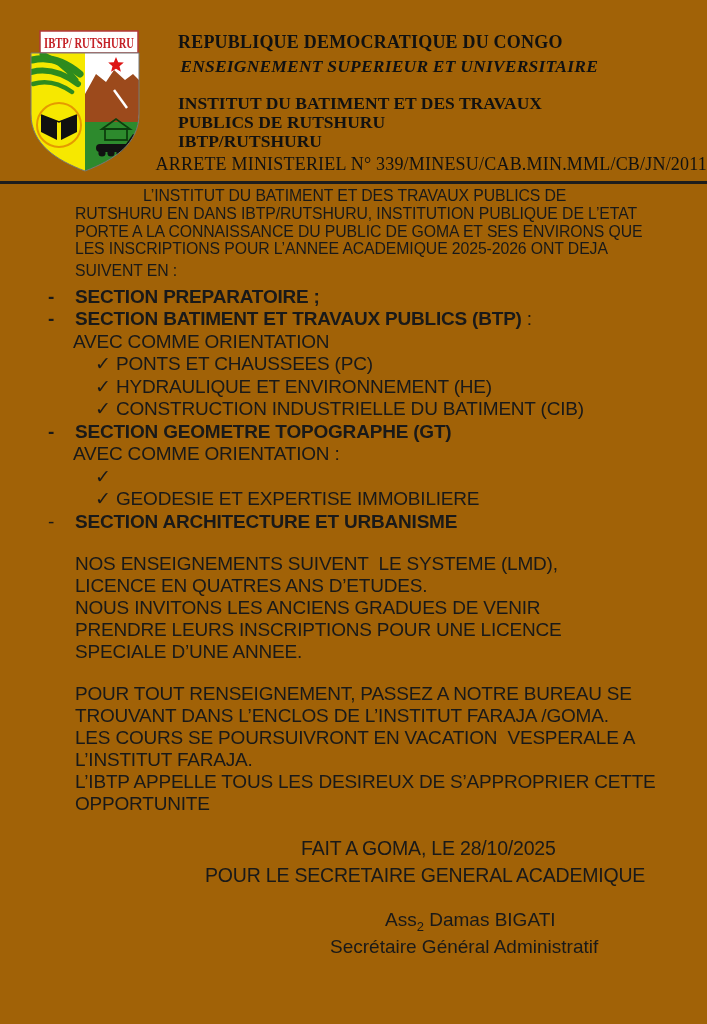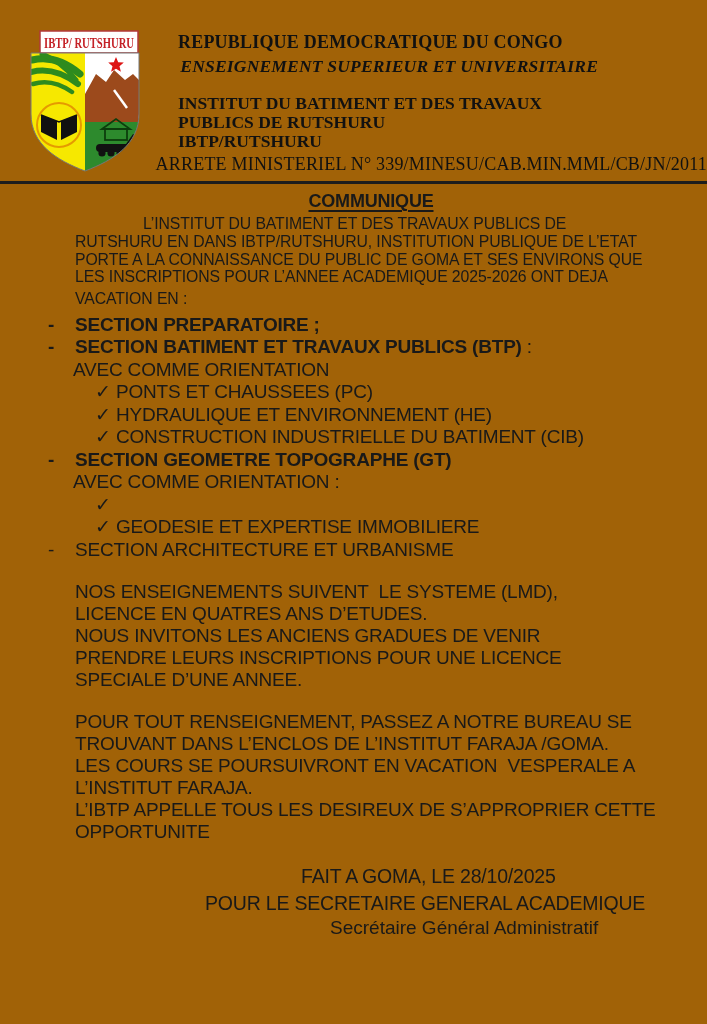--- a/index.html
+++ b/index.html
@@ -25,21 +25,21 @@
     text-decoration:underline;text-decoration-thickness:2px;text-underline-offset:3px;letter-spacing:-0.2px;}
   .intro{margin-left:27px;margin-top:3px;font-size:15.8px;line-height:17.8px;letter-spacing:-0.1px;}
   .intro-line{white-space:pre;}
   .intro-line.indent{text-indent:68px;}
   .intro-line.commence{margin-top:4px;}
   .sections{margin-top:6px;font-size:19px;line-height:22.5px;letter-spacing:-0.2px;}
   .sec-row{display:flex;}
   .dash{width:27px;font-weight:bold;}
   .dash.plain{font-weight:normal;}
   .sec-label{font-weight:bold;white-space:pre;}
-  .sec-label.plain{font-weight:normal;text-align:right;}
+  .sec-label.plain{font-weight:bold;text-align:right;}
   .sec-suffix{white-space:pre;}
   .sub-head{margin-left:25px;}
   .check-row{display:flex;margin-left:47px;}
   .check{width:21px;}
   .para{margin-left:27px;margin-top:20px;font-size:19px;line-height:22px;letter-spacing:-0.2px;}
   .para .line{white-space:pre;}
   .footer-date{margin-top:22px;margin-left:253px;font-size:19.5px;letter-spacing:-0.2px;}
   .footer-pour{margin-top:4px;margin-left:157px;font-size:19.5px;letter-spacing:-0.2px;}
   .sig-name{margin-top:22px;margin-left:337px;font-size:19px;}
   .sig-name sub{font-size:13px;}
@@ -112,28 +112,27 @@
       <div>INSTITUT DU BATIMENT ET DES TRAVAUX</div>
       <div>PUBLICS DE RUTSHURU</div>
       <div>IBTP/RUTSHURU</div>
     </div>
   </div>
 
   <div class="arrete">ARRETE MINISTERIEL N° 339/MINESU/CAB.MIN.MML/CB/JN/2011</div>
   <hr class="rule">
 
   <main>
-    <div class="communique">COMMUNIQUE</div>
 
     <div class="intro">
       <div class="intro-line indent">L’INSTITUT DU BATIMENT ET DES TRAVAUX PUBLICS DE</div>
       <div class="intro-line">RUTSHURU EN DANS IBTP/RUTSHURU, INSTITUTION PUBLIQUE DE L’ETAT</div>
       <div class="intro-line">PORTE A LA CONNAISSANCE DU PUBLIC DE GOMA ET SES ENVIRONS QUE</div>
       <div class="intro-line">LES INSCRIPTIONS POUR L’ANNEE ACADEMIQUE 2025-2026 ONT DEJA</div>
-      <div class="intro-line commence">VACATION EN :</div>
+      <div class="intro-line commence">SUIVENT EN :</div>
     </div>
 
     <div class="sections">
 
       <div class="sec-row">
         <span class="dash">-</span>
         <span class="sec-label">SECTION PREPARATOIRE ;</span>
       </div>
 
       <div class="sec-row">
@@ -186,15 +185,16 @@
       <div class="line">POUR TOUT RENSEIGNEMENT, PASSEZ A NOTRE BUREAU SE</div>
       <div class="line">TROUVANT DANS L’ENCLOS DE L’INSTITUT FARAJA /GOMA.</div>
       <div class="line">LES COURS SE POURSUIVRONT EN VACATION  VESPERALE A</div>
       <div class="line">L’INSTITUT FARAJA.</div>
       <div class="line">L’IBTP APPELLE TOUS LES DESIREUX DE S’APPROPRIER CETTE</div>
       <div class="line">OPPORTUNITE</div>
     </div>
 
     <div class="footer-date">FAIT A GOMA, LE 28/10/2025</div>
     <div class="footer-pour">POUR LE SECRETAIRE GENERAL ACADEMIQUE</div>
+    <div class="sig-name"><span>Ass</span><sub>2</sub><span> Damas BIGATI</span></div>
     <div class="sig-title">Secrétaire Général Administratif</div>
   </main>
 </div>
 
 </body></html>

